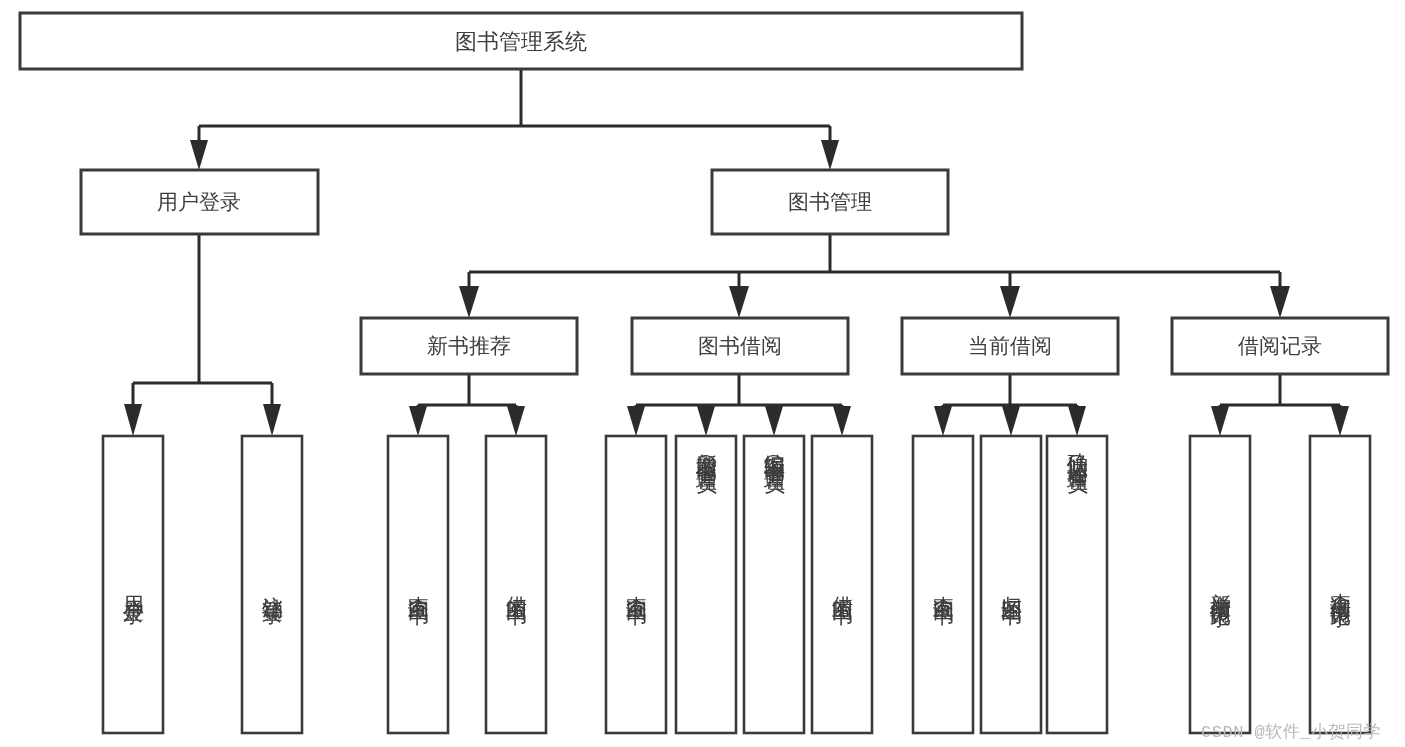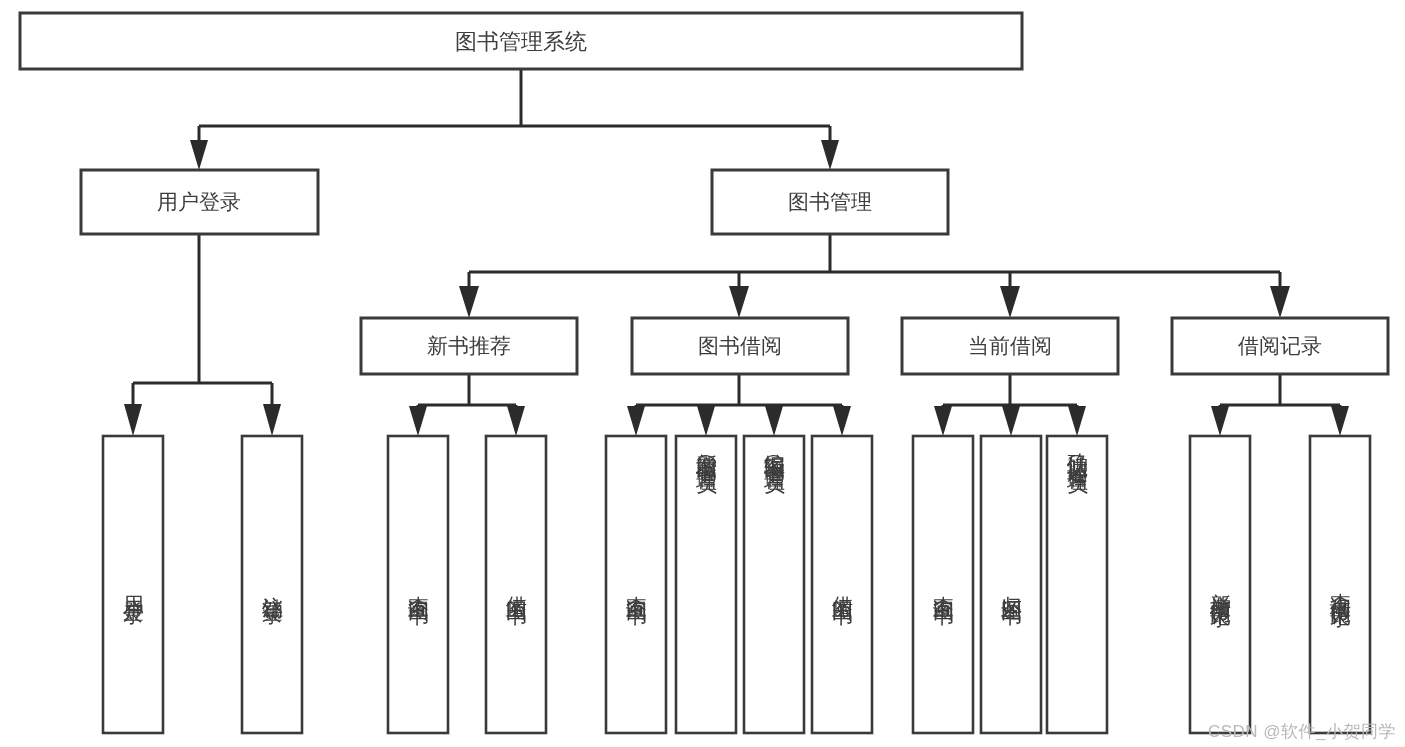--- a/index.html
+++ b/index.html
@@ -70,23 +70,23 @@
     letter-spacing: 3px;
     font-family: "DejaVu Sans", "Liberation Sans", sans-serif;
     font-size: 21px;
     line-height: 1;
     color: #3d3d3d;
     white-space: nowrap;
     text-align: center;
   }
   .watermark {
     position: absolute;
-    right: 9px;
+    right: 24px;
     bottom: 4px;
-    font-family: Liberation Sans, sans-serif;
+    font-family: Liberation Mono, monospace;
     font-size: 17px;
     color: #b8b8b8;
     letter-spacing: 0.5px;
     white-space: nowrap;
     text-align: right;
   }
 </style>
 </head>
 <body>
 

